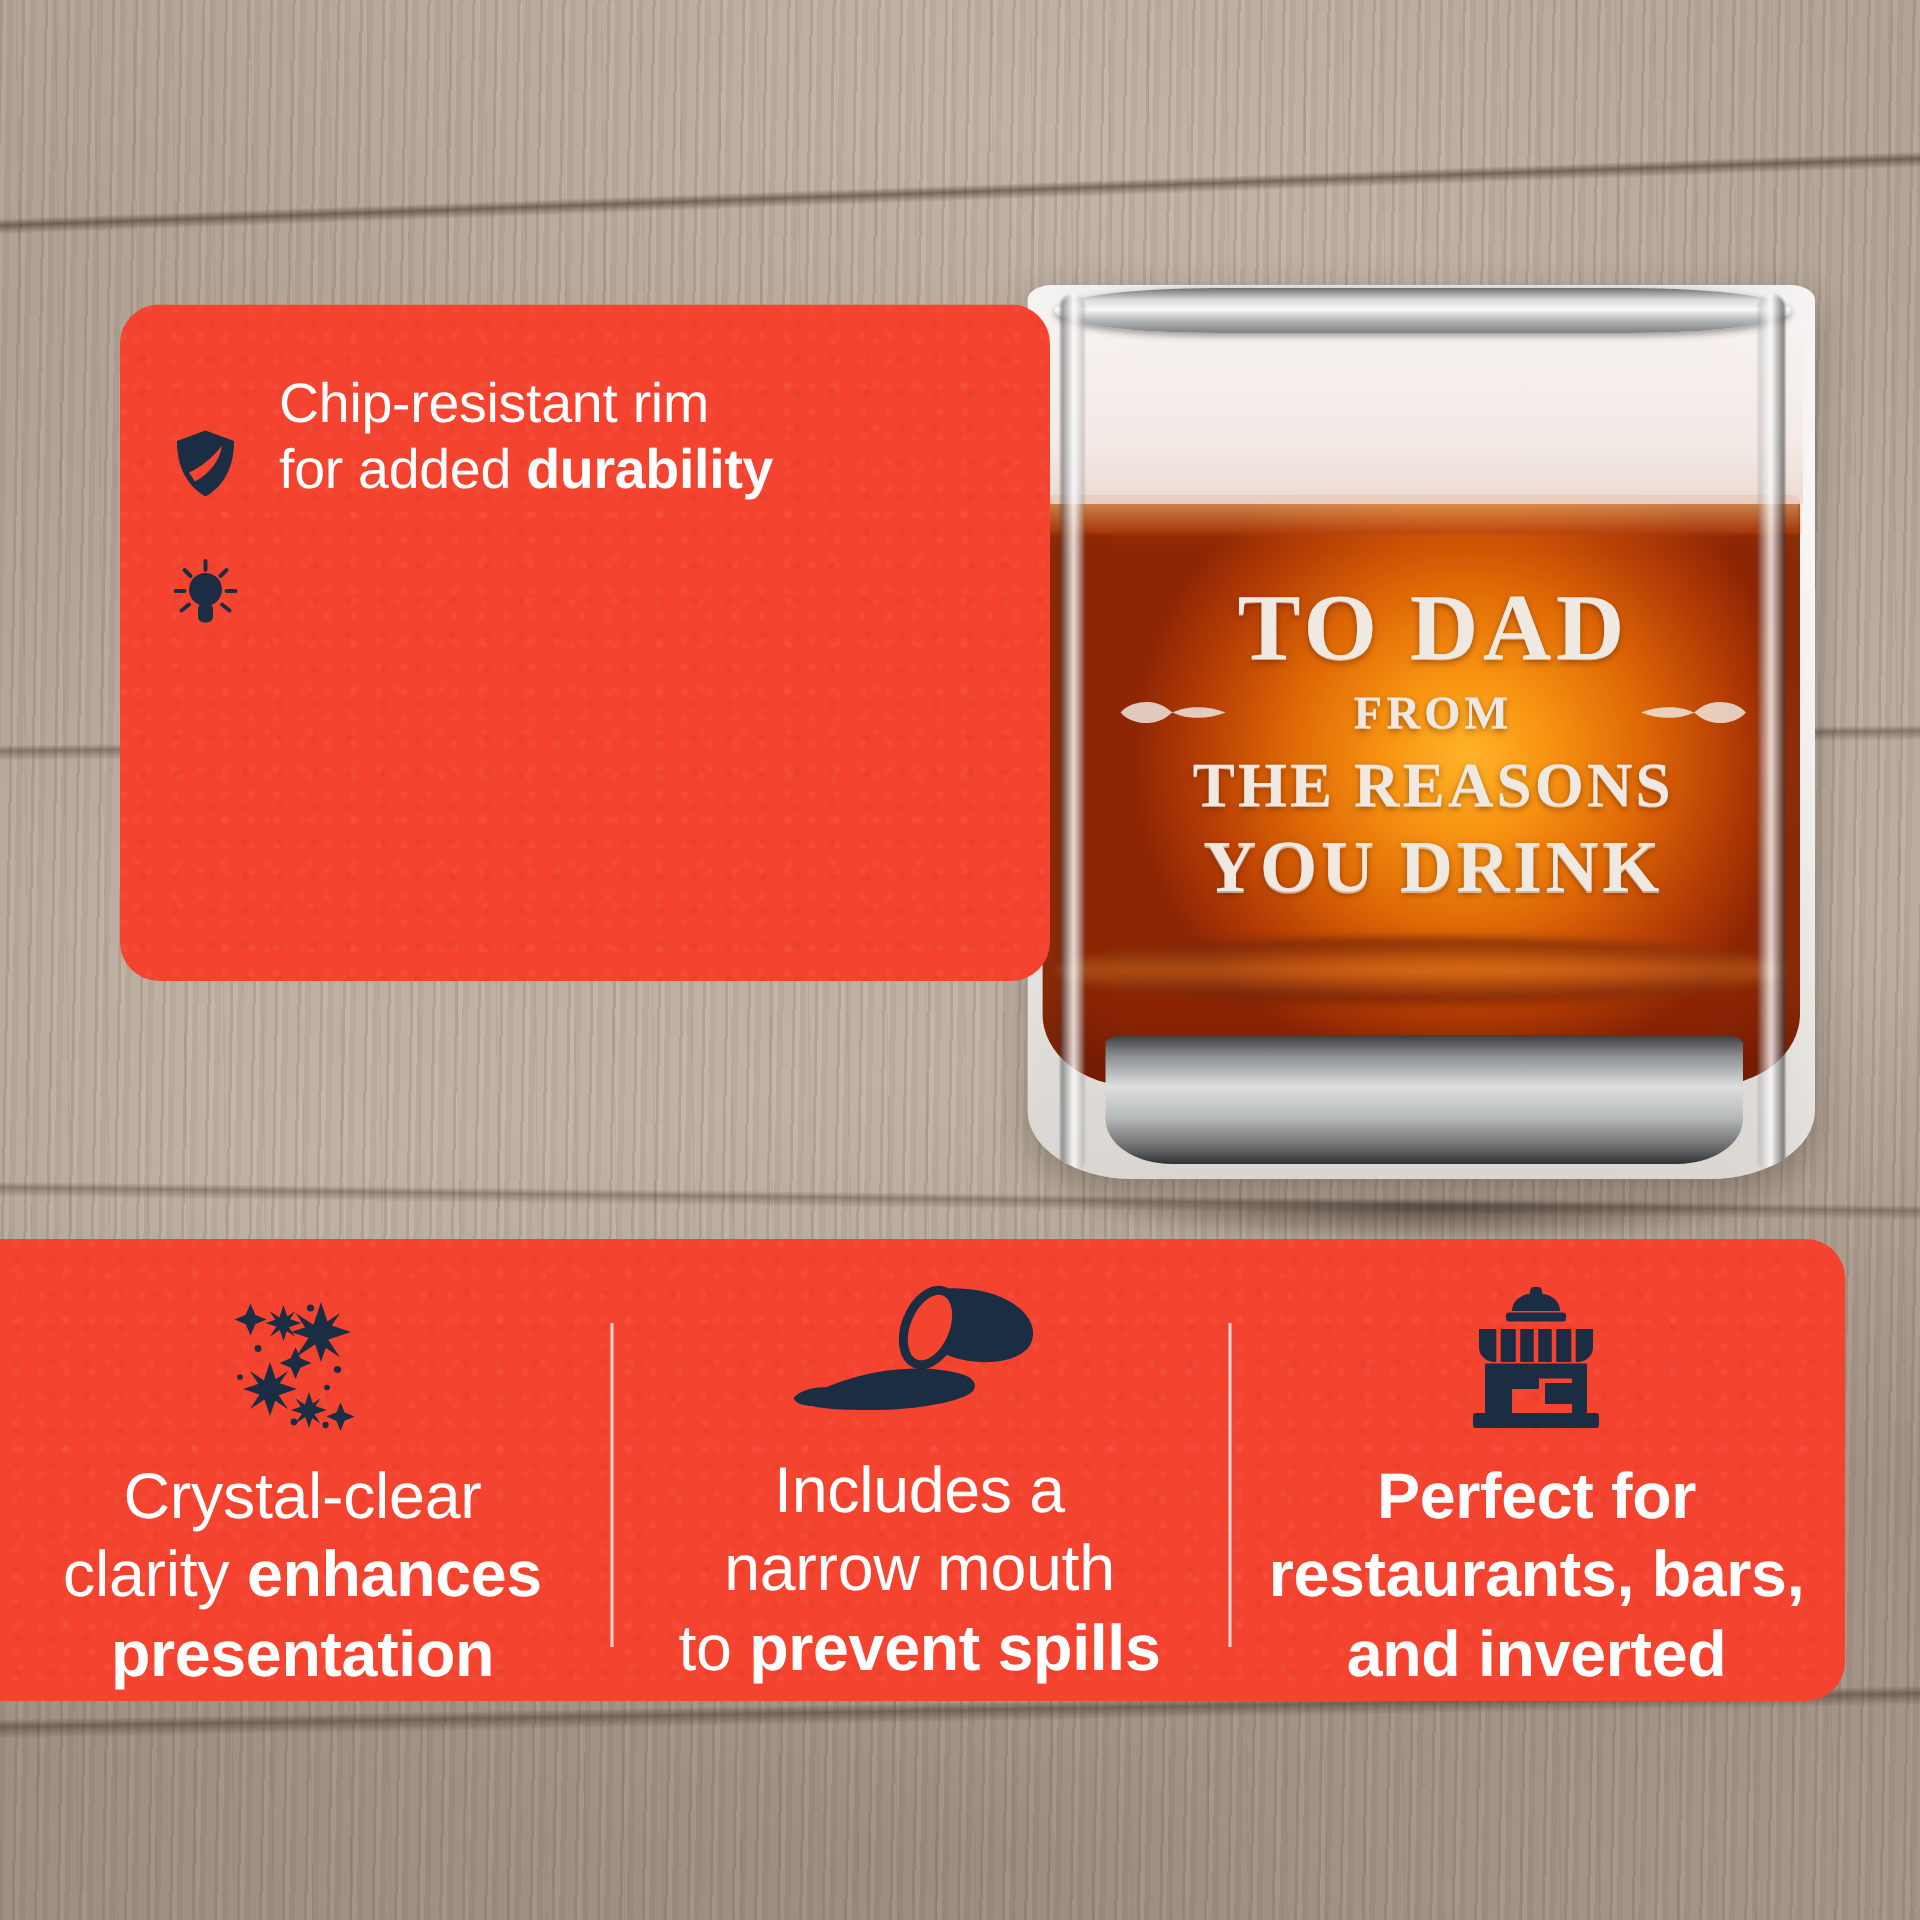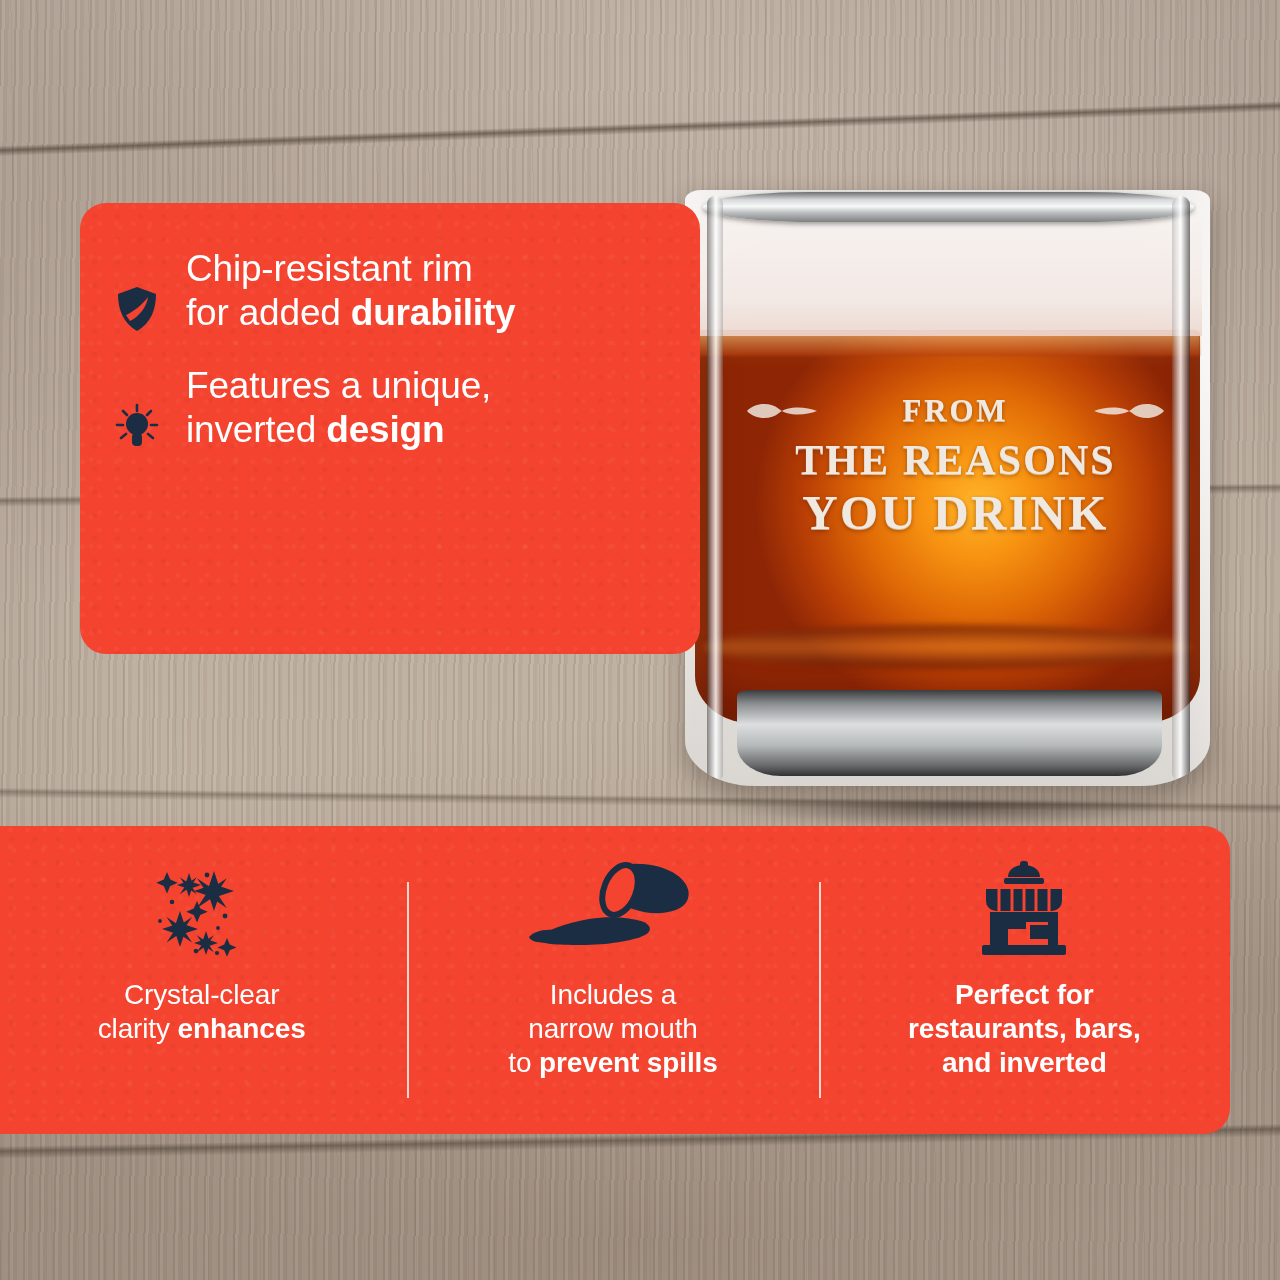--- a/index.html
+++ b/index.html
@@ -188,21 +188,21 @@
     content:"";
     position:absolute; left:0; top:56px; bottom:36px; width:2px;
     background:rgba(255,255,255,.78);
   }
   .c-icon{ height:106px; display:flex; align-items:center; justify-content:center; }
   .c-icon svg{ display:block; }
   .c-text{
     margin-top:16px;
     color:#ffffff;
     text-align:center;
-    font-size:28px;
+    font-size:43px;
     line-height:1.22;
     font-weight:400;
     letter-spacing:-.005em;
   }
   .c-text b{ font-weight:700; }
   #col-1{ padding-left:36px; }
   #col-3{ }
 </style>
 </head>
 <body>
@@ -219,20 +219,21 @@
         <div class="whiskey-surface"></div>
         <div class="whiskey-bottom-band"></div>
       </div>
       <div class="glass-top-empty"></div>
       <div class="rim"></div>
       <div class="glass-edge-l"></div>
       <div class="glass-edge-r"></div>
       <div class="glass-base"></div>
 
       <div class="engraving">
+        <div class="eng-l1">TO DAD</div>
         <div class="eng-l2">
           <svg class="flourish" viewBox="0 0 96 22">
             <path d="M2 11 C10 2, 26 2, 34 9 C42 16, 60 16, 72 11 C60 6, 42 6, 34 13 C26 20, 10 20, 2 11 Z" fill="#efe9e2" opacity=".9"></path>
           </svg>
           <span>FROM</span>
           <svg class="flourish" viewBox="0 0 96 22">
             <path d="M94 11 C86 2, 70 2, 62 9 C54 16, 36 16, 24 11 C36 6, 54 6, 62 13 C70 20, 86 20, 94 11 Z" fill="#efe9e2" opacity=".9"></path>
           </svg>
         </div>
         <div class="eng-l3">THE REASONS</div>
@@ -262,21 +263,20 @@
             <line x1="38" y1="9" x2="34" y2="13"></line>
             <line x1="4" y1="23" x2="10" y2="23"></line>
             <line x1="44" y1="23" x2="38" y2="23"></line>
             <line x1="8" y1="36" x2="13" y2="32"></line>
             <line x1="40" y1="36" x2="35" y2="32"></line>
           </g>
           <circle cx="24" cy="22" r="11" fill="#1B2D43"></circle>
           <rect x="19" y="31" width="10" height="13" rx="4" fill="#1B2D43"></rect>
         </svg>
       </span>
-      <span class="f-text">Features a unique,<br>inverted <b>design</b></span>
     </div>
 
 
   </div>
 
   <div class="panel" id="panel-bottom">
 
     <div class="col" id="col-1">
       <span class="c-icon">
         <svg width="100" height="100" viewBox="0 0 100 100">
@@ -295,21 +295,21 @@
             <circle cx="55" cy="16" r="2.4"></circle>
               <circle cx="73" cy="57" r="2.4"></circle>
             <circle cx="20" cy="43" r="2.3"></circle>
               <circle cx="44" cy="92" r="2.3"></circle>
             <circle cx="65" cy="94" r="2.1"></circle>
               <circle cx="8" cy="62" r="1.9"></circle>
             <circle cx="66" cy="69" r="1.9"></circle>
           </g>
         </svg>
       </span>
-      <span class="c-text">Crystal-clear<br>clarity <b>enhances</b><br></span>
+      <span class="c-text">Crystal-clear<br>clarity <b>enhances</b><br><b>presentation</b></span>
     </div>
 
     <div class="col" id="col-2">
       <span class="c-icon">
         <svg width="180" height="96" viewBox="0 0 180 96">
           <g fill="#1B2D43">
             <path d="M86 12 C92 2 118 0 140 7 C160 14 170 28 164 40 C158 52 132 56 110 48 C90 41 80 22 86 12 Z"></path>
             <ellipse cx="97" cy="29" rx="16" ry="26" transform="rotate(22 97 29)" fill="#F4432F"></ellipse>
             <ellipse cx="97" cy="29" rx="16" ry="26" transform="rotate(22 97 29)" fill="none" stroke="#1B2D43" stroke-width="6"></ellipse>
             <path d="M12 78 C22 70 42 62 66 58 C86 55 104 56 118 60 C128 63 130 70 122 74 C110 80 84 84 58 84 C34 84 16 83 12 78 Z"></path>

